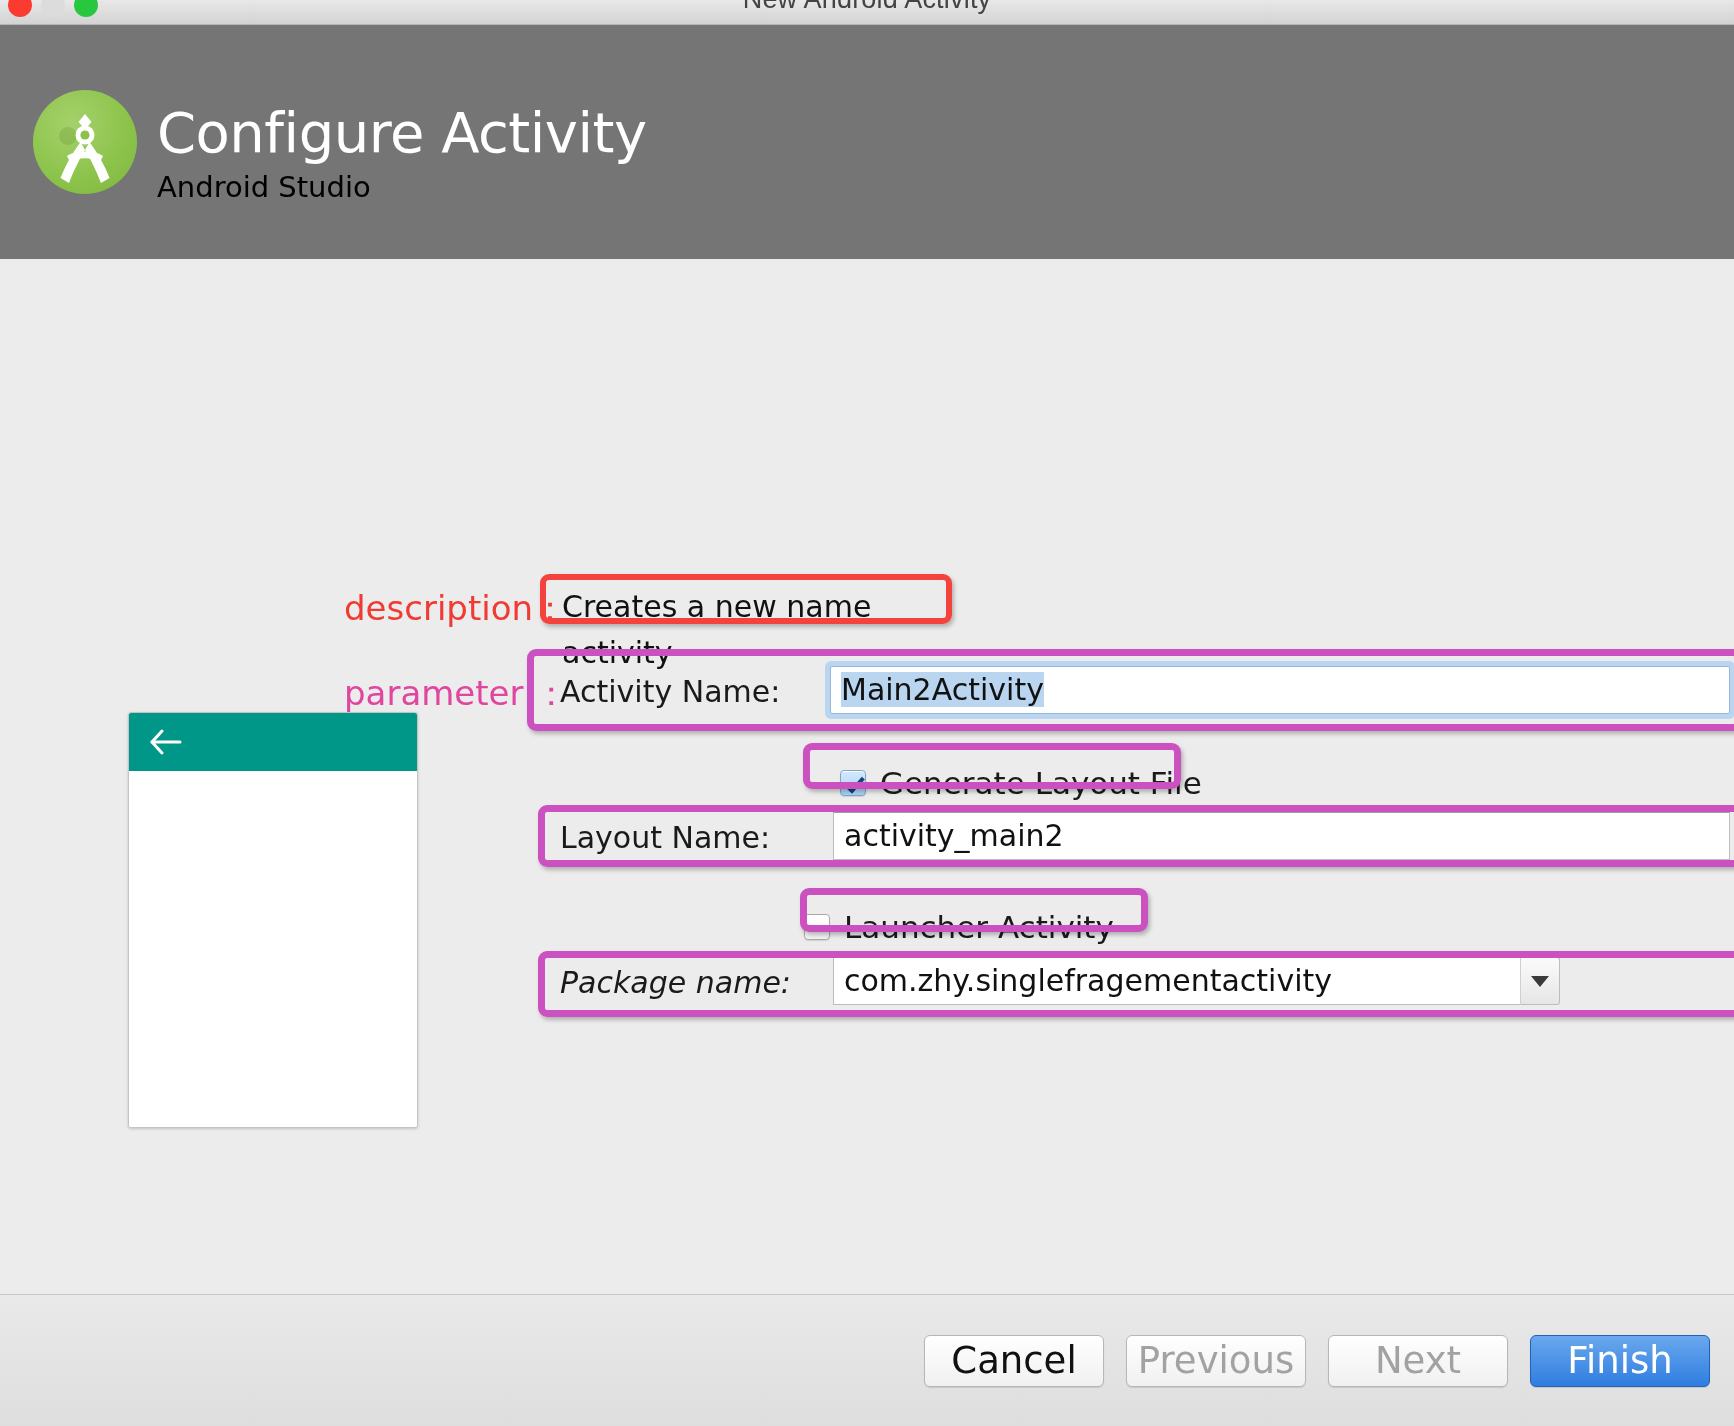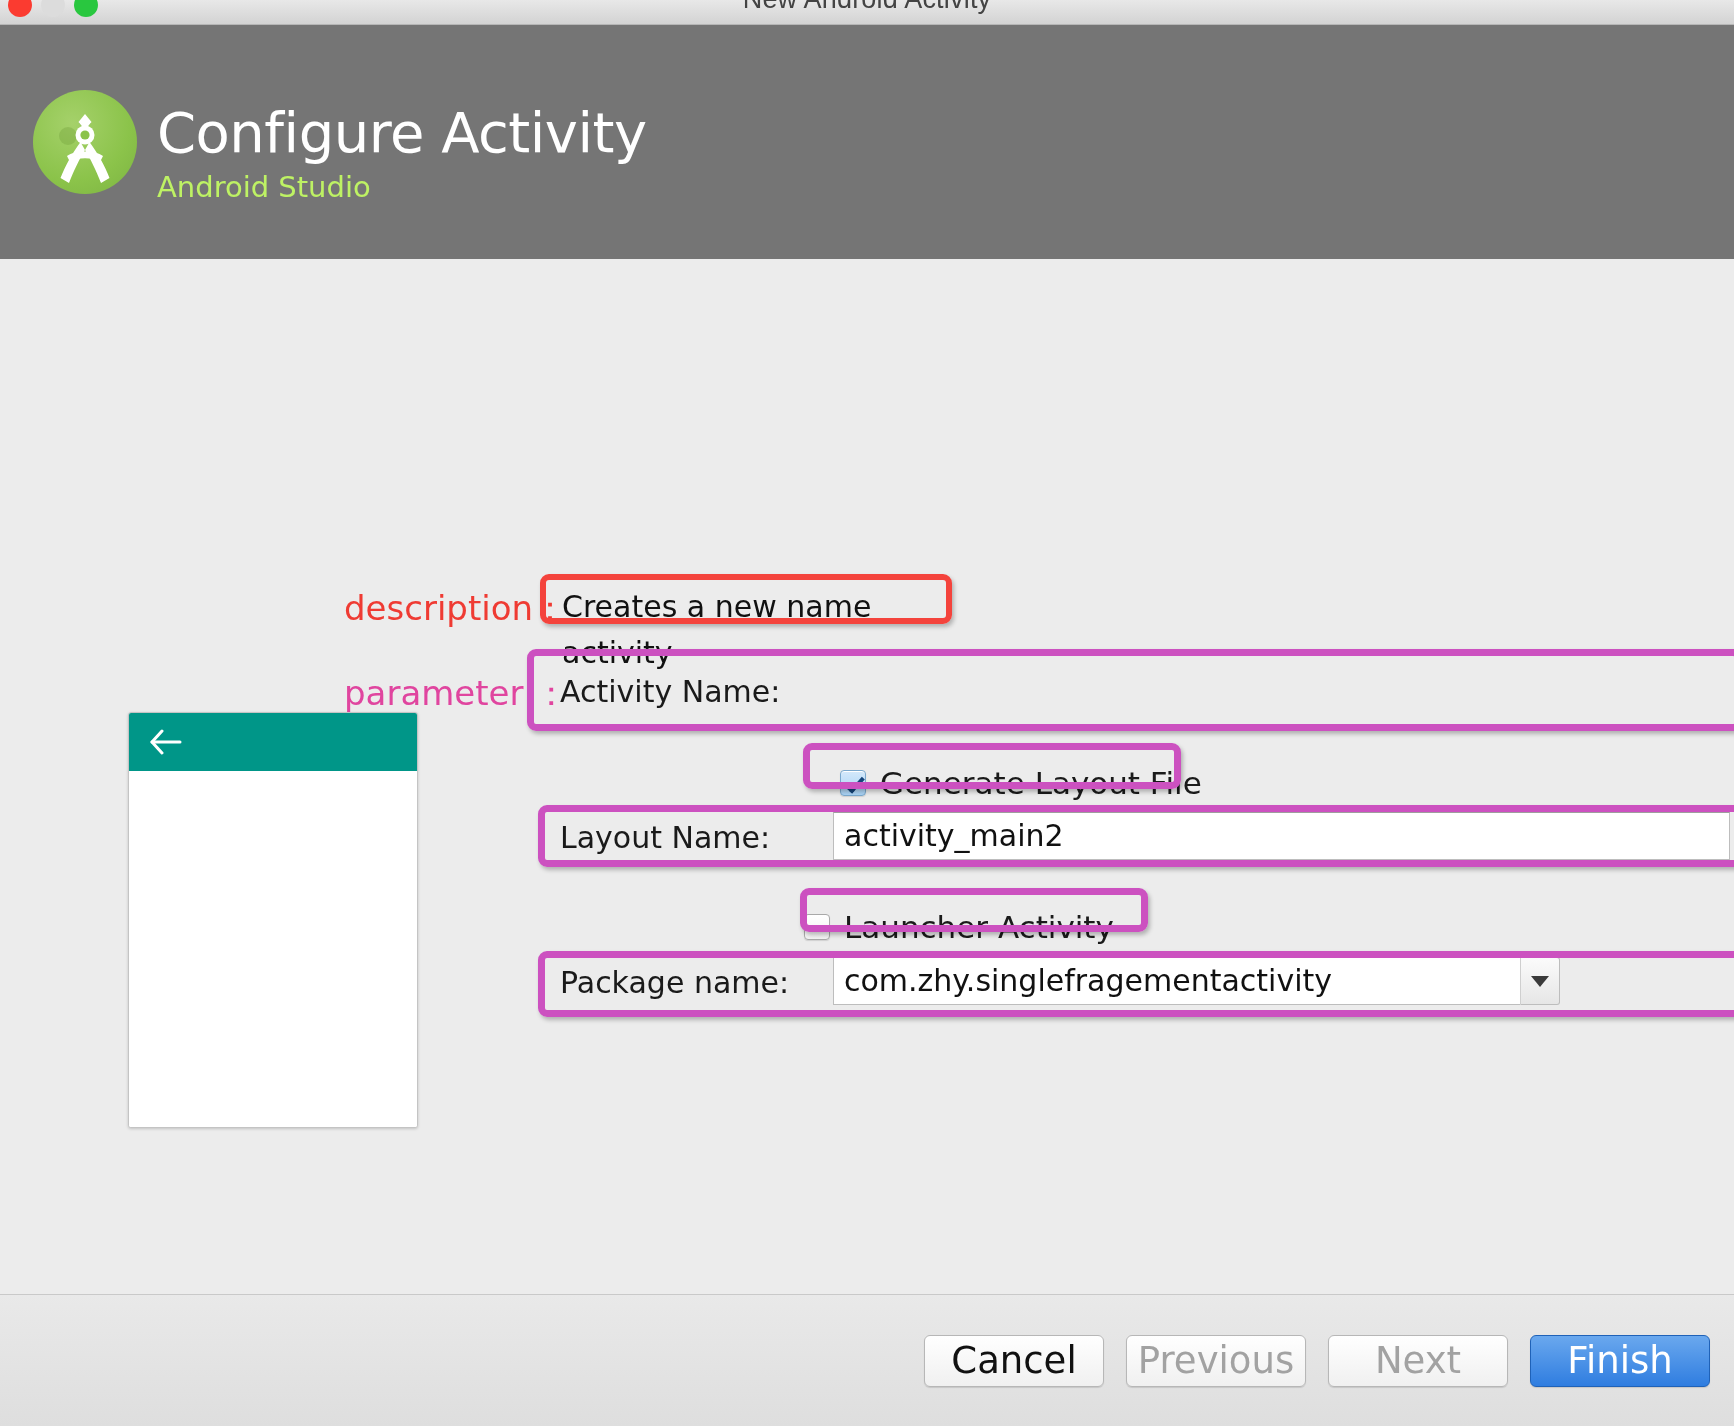--- a/index.html
+++ b/index.html
@@ -89,21 +89,21 @@
   .header-text { display: flex; flex-direction: column; justify-content: center; margin-top: 24px; }
   .header-title {
     color: #ffffff;
     font-size: 56px;
     line-height: 1.05;
     font-weight: normal;
     font-family: "DejaVu Sans", sans-serif;
     letter-spacing: -0.5px;
   }
   .header-sub {
-    color: #bef264;
+    color: #000000;
     font-size: 29px;
     margin-top: 8px;
     font-family: "DejaVu Sans", sans-serif;
   }
 
   
   .content {
     position: relative;
     flex: 1 1 auto;
     background: #ececec;
@@ -351,37 +351,40 @@
       <div class="preview-body"></div>
     </div>
 
     <div class="form">
 
       <div class="text-input" style="position:absolute;left:552px;top:325px;width:390px;background:#ececec;border:none;">Creates a new name activity</div>
 
       <div class="field-row" style="left:560px;top:408px;">
         <span class="field-label">Activity Name:</span>
       </div>
+      <div class="text-input focused" style="position:absolute;left:830px;top:407px;width:900px;">
+        <span class="sel-text">Main2Activity</span>
+      </div>
 
       <div class="check-row" style="left:840px;top:494px;">
         <span class="cbox checked"></span>
         <span class="check-label">Generate Layout File</span>
       </div>
 
       <div class="field-row" style="left:560px;top:554px;">
         <span class="field-label">Layout Name:</span>
       </div>
       <div class="text-input" style="position:absolute;left:833px;top:553px;width:897px;">activity_main2</div>
 
       <div class="check-row" style="left:804px;top:638px;">
         <span class="cbox"></span>
         <span class="check-label">Launcher Activity</span>
       </div>
 
-      <div class="field-row" style="left:560px;top:699px;">
+      <div class="field-row" style="left:560px;top:699px;font-style:italic;">
         <span class="field-label">Package name:</span>
       </div>
       <div class="text-input" style="position:absolute;left:833px;top:698px;width:687px;border-right:none;">com.zhy.singlefragementactivity</div>
       <div class="combo-arrow" style="position:absolute;left:1520px;top:698px;">
         <i></i>
       </div>
 
       <div class="hint">The name of the activity class to create</div>
     </div>
 

